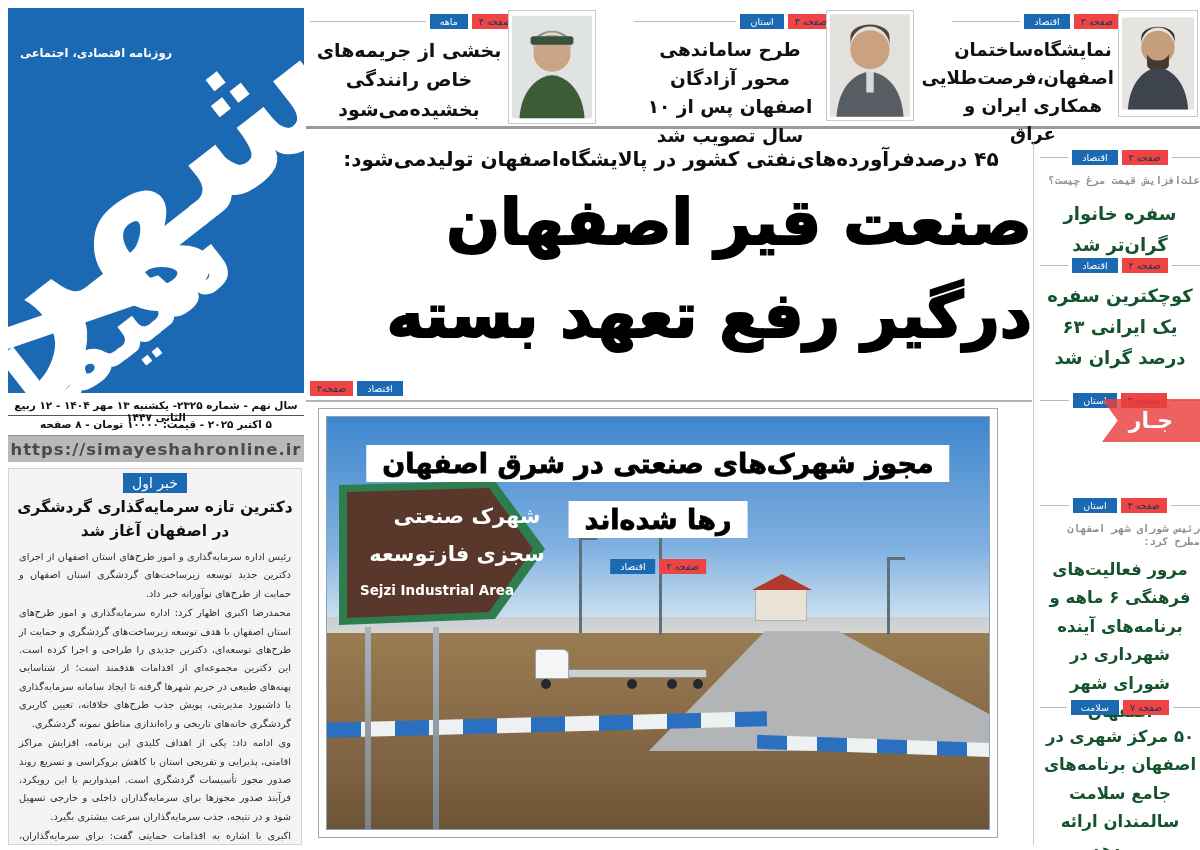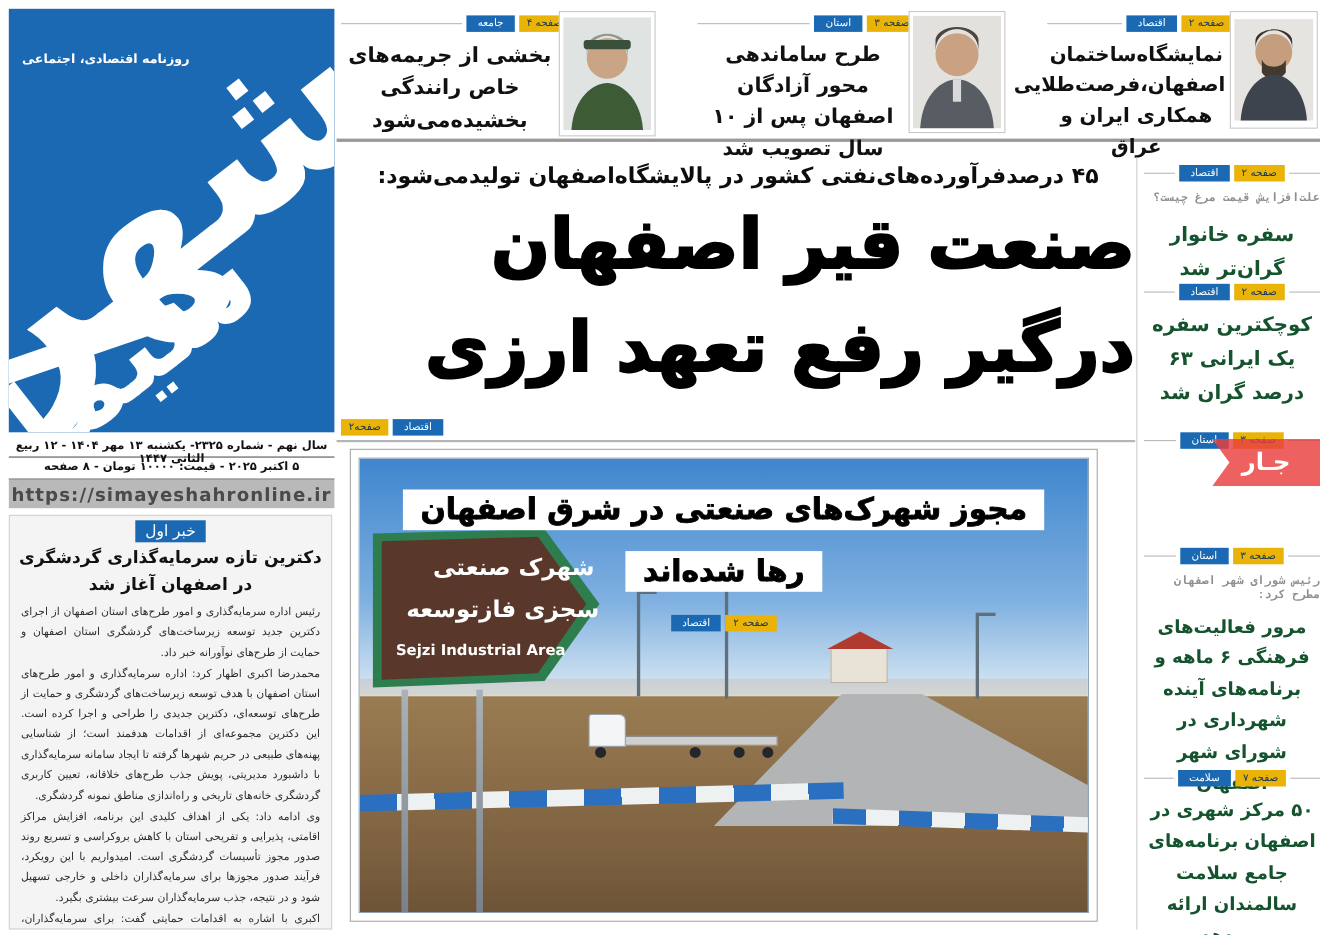--- a/index.html
+++ b/index.html
@@ -28,21 +28,21 @@
 
   
   .top-rule { position:absolute; left:306px; top:126px; width:894px; height:3px; background:#9a9a9a; }
   .top-story { position:absolute; top:8px; height:118px; }
   .ts-a { left:310px; width:292px; }
   .ts-b { left:634px; width:288px; }
   .ts-c { left:952px; width:248px; }
   .ts-badges { position:absolute; top:6px; left:0; display:flex; align-items:center; gap:4px; }
   .bline { height:1px; background:#b9b9b9; flex:1; }
   .cat-badge { background:#1b69b3; color:#fff; font-size:9.5px; padding:2px 10px; white-space:nowrap; direction:rtl; }
-  .pg-badge { background:#eab308; color:#16365c; font-size:9.5px; padding:2px 7px; white-space:nowrap; direction:rtl; }
+  .pg-badge { background:#ef4444; color:#16365c; font-size:9.5px; padding:2px 7px; white-space:nowrap; direction:rtl; }
   .ts-title { position:absolute; top:28px; left:0; text-align:center; font-weight:bold; color:#111; direction:rtl; line-height:1.55; }
   .ts-a .ts-title { width:198px; font-size:19px; }
   .ts-b .ts-title { width:192px; font-size:18.5px; }
   .ts-c .ts-title { width:162px; font-size:18px; }
   .portrait { position:absolute; top:2px; background:#fff; border:1px solid #c9c9c9; padding:3px; }
   .ts-a .portrait { right:6px; width:88px; height:114px; }
   .ts-b .portrait { right:8px; width:88px; height:111px; }
   .ts-c .portrait { right:2px; width:80px; height:107px; }
   .portrait svg { width:100%; height:100%; display:block; }
   .ts-a .ts-badges { width:208px; }
@@ -127,21 +127,21 @@
     <p>اکبری با اشاره به اقدامات حمایتی گفت: برای سرمایه‌گذاران، بسته‌های تشویقی و تسهیلات ویژه‌ای در نظر گرفته‌ایم. همچنین کتابچه‌ای سه‌زبانه شامل ۱۱۰ فرصت سرمایه‌گذاری استان با مطالعات PFS آماده شده که به فارسی، انگلیسی و عربی ترجمه شده و به منظور معرفی دقیق ظرفیت‌ها به سرمایه‌گذاران ارائه می‌شود.</p>
 
   </div>
 </div>
 
 <div class="top-rule"></div>
 
 <div class="top-story ts-a">
   <div class="ts-badges">
     <span class="bline"></span>
-    <span class="cat-badge">جامعه</span>
+    <span class="cat-badge">ماهه</span>
     <span class="pg-badge">صفحه ۴</span>
   </div>
   <div class="ts-title">بخشی از جریمه‌های خاص رانندگی بخشیده‌می‌شود</div>
   <div class="portrait">
     <svg viewBox="0 0 86 110">
       <rect width="86" height="110" fill="#dfe4e2"></rect>
       <circle cx="43" cy="40" r="20" fill="#c9a585"></circle>
       <path d="M23,38 a20,20 0 0 1 40,0 l0,-8 a20,14 0 0 0 -40,0 z" fill="#9a958c"></path>
       <rect x="20" y="22" width="46" height="9" rx="3" fill="#39513a"></rect>
       <path d="M8,110 C10,78 30,64 43,64 C56,64 76,78 78,110 Z" fill="#3d5b35"></path>
@@ -181,21 +181,21 @@
       <path d="M23,32 a20,20 0 0 1 40,0 l0,-8 a20,13 0 0 0 -40,0 z" fill="#3a332d"></path>
       <path d="M30,44 a14,12 0 0 0 26,0 l0,14 a14,10 0 0 1 -26,0 z" fill="#43392f"></path>
       <path d="M7,110 C9,76 29,60 43,60 C57,60 77,76 79,110 Z" fill="#3e444e"></path>
     </svg>
   </div>
 </div>
 
 <div class="lead-kicker fa">۴۵ درصدفرآورده‌های‌نفتی کشور در پالایشگاه‌اصفهان تولیدمی‌شود:</div>
 <div class="lead-title">
   <span>صنعت قیر اصفهان</span><br>
-  <span>درگیر رفع تعهد ارزی</span>
+  <span>درگیر رفع تعهد بسته</span>
 </div>
 <div class="lead-badges">
   <span class="pg-badge">صفحه۲</span>
   <span class="cat-badge">اقتصاد</span>
 </div>
 <div class="lead-rule"></div>
 
 <div class="photo-card">
   <div class="scene">
     <div class="sky"></div>

